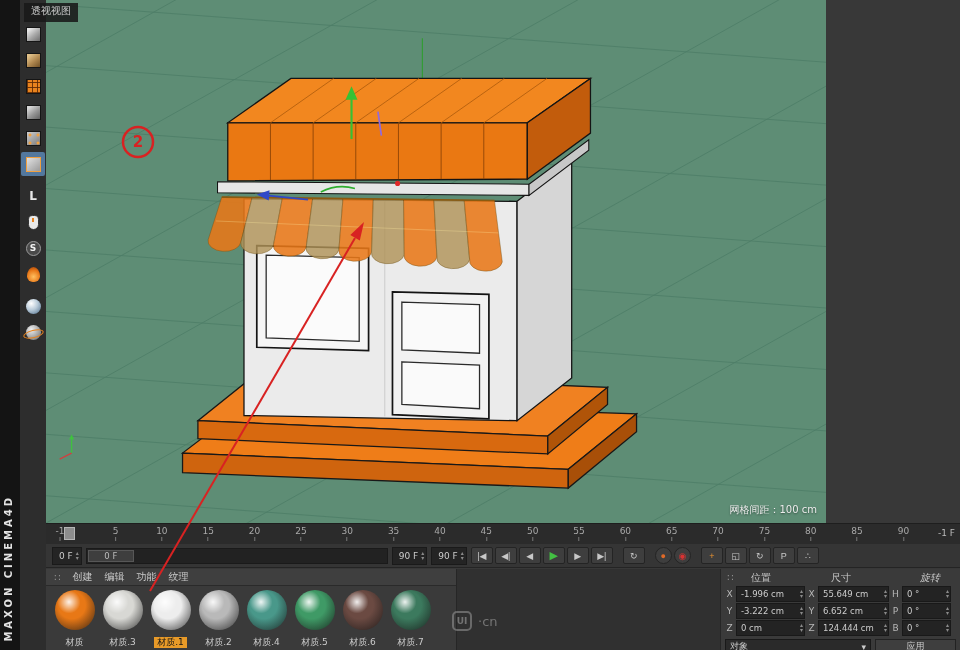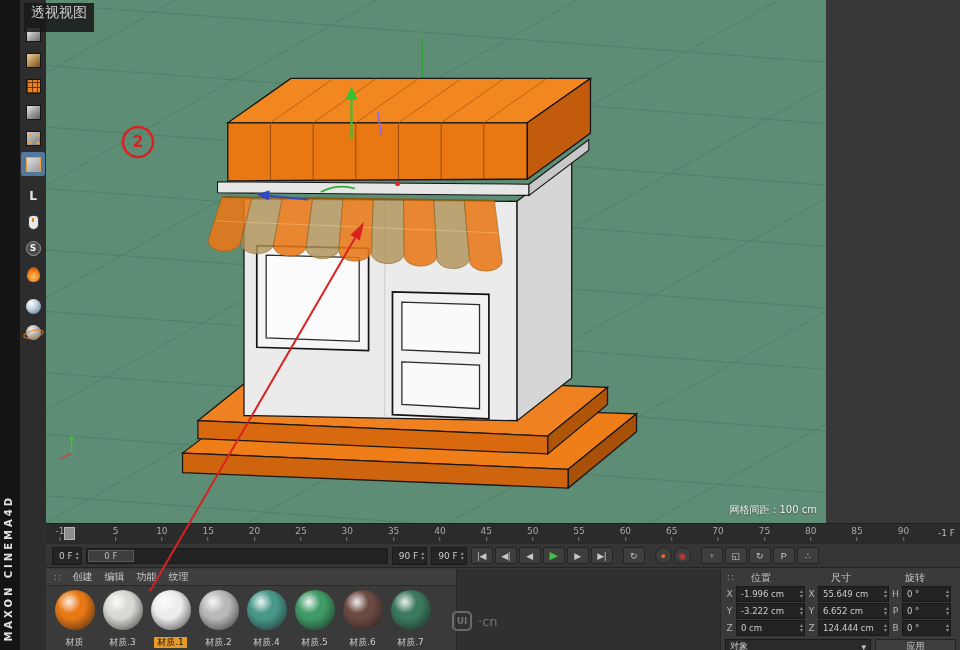--- a/index.html
+++ b/index.html
@@ -39,21 +39,21 @@
   .k-flame{width:13px;height:15px;background:radial-gradient(circle at 50% 65%,#ffc060,#e87818 55%,#9a3a06);
            border-radius:50% 50% 45% 45%/62% 62% 38% 38%;}
   .k-sphere-check{width:15px;height:15px;border-radius:50%;background:radial-gradient(circle at 35% 30%,#ffffff,#b8cad8 45%,#4a6a88);}
   .k-sphere-ring{width:15px;height:15px;border-radius:50%;background:radial-gradient(circle at 35% 30%,#f0f0f0,#909090 70%,#555);position:relative;}
   .k-sphere-ring::after{content:"";position:absolute;left:-3px;top:5px;width:19px;height:6px;border:1.5px solid #e8831e;border-radius:50%;transform:rotate(-14deg);}
 
   
   .viewport{position:absolute;left:46px;top:0;width:780px;height:523px;background:#5e8d75;overflow:hidden;}
   .scene{width:100%;height:100%;display:block;}
   .vp-label{position:absolute;left:24px;top:3px;z-index:8;background:rgba(25,25,25,.88);color:#c9c9c9;
-            font-size:14px;padding:1px 7px 10px;}
+            font-size:10px;padding:1px 7px 4px;}
   .watermark{position:absolute;right:7px;top:4px;z-index:8;display:flex;gap:7px;align-items:baseline;}
   .watermark .w1{color:#f2bcca;font-size:13px;font-weight:bold;text-shadow:0 0 3px rgba(190,60,100,.7);}
   .watermark .w2{color:#f6e6ea;font-size:9px;letter-spacing:1px;text-shadow:0 0 3px rgba(190,60,100,.6);}
   .grid-label{position:absolute;right:9px;bottom:6px;color:#ececec;font-size:10px;text-shadow:0 1px 2px rgba(0,0,0,.45);}
 
   
   .ruler{position:absolute;left:46px;top:523px;right:0;height:20px;background:#2b2b2b;
          border-top:1px solid #1e1e1e;border-bottom:1px solid #202020;z-index:4;}
   .tick{position:absolute;top:2px;transform:translateX(-50%);font-size:9px;color:#a9a9a9;text-align:center;}
   .tick::after{content:"";display:block;width:1px;height:4px;background:#7a7a7a;margin:1px auto 0;}
@@ -88,21 +88,21 @@
   .mat.selected .mat-label{background:#e89a28;color:#141414;}
   .uiwm{position:absolute;left:406px;top:42px;display:flex;align-items:center;gap:6px;opacity:.55;color:#aaa;}
   .uibox{width:20px;height:20px;border:2px solid #999;border-radius:5px;font-size:9px;font-weight:bold;
          display:flex;align-items:center;justify-content:center;box-sizing:border-box;}
   .uisuffix{font-size:13px;}
 
   .coord-panel{position:absolute;right:0;top:0;width:240px;height:100%;background:#3a3a3a;border-left:1px solid #262626;
                padding:2px 4px;box-sizing:border-box;overflow:hidden;}
   .coord-head{position:relative;height:14px;font-size:10px;color:#c8c8c8;}
   .coord-head .grip{position:absolute;left:2px;top:1px;}
-  .ch1{position:absolute;left:26px;} .ch2{position:absolute;left:106px;} .ch3{position:absolute;left:180px;}
+  .ch1{position:absolute;left:26px;} .ch2{position:absolute;left:106px;} .ch3{position:absolute;left:195px;font-style:italic;}
   .crow{display:flex;align-items:center;gap:2px;height:17px;}
   .axis{width:9px;font-size:9px;color:#b8b8b8;text-align:center;flex:0 0 auto;}
   .cfield{height:14px;background:#232323;border:1px solid #191919;display:flex;align-items:center;
           font-size:8.5px;color:#ccc;padding:0 1px 0 4px;justify-content:space-between;gap:2px;box-sizing:content-box;}
   .cfield .val{flex:1;overflow:hidden;white-space:nowrap;}
   .c0{width:62px;} .c1{width:64px;} .c2{width:42px;}
   .coord-foot{display:flex;gap:4px;margin-top:3px;}
   .cselect{width:146px;height:15px;background:#2a2a2a;border:1px solid #191919;display:flex;align-items:center;
            justify-content:space-between;font-size:9px;color:#ccc;padding:0 4px;box-sizing:border-box;}
   .apply-btn{flex:1;height:15px;background:#3e3e3e;border:1px solid #222;color:#ccc;font-size:9px;padding:0;}

